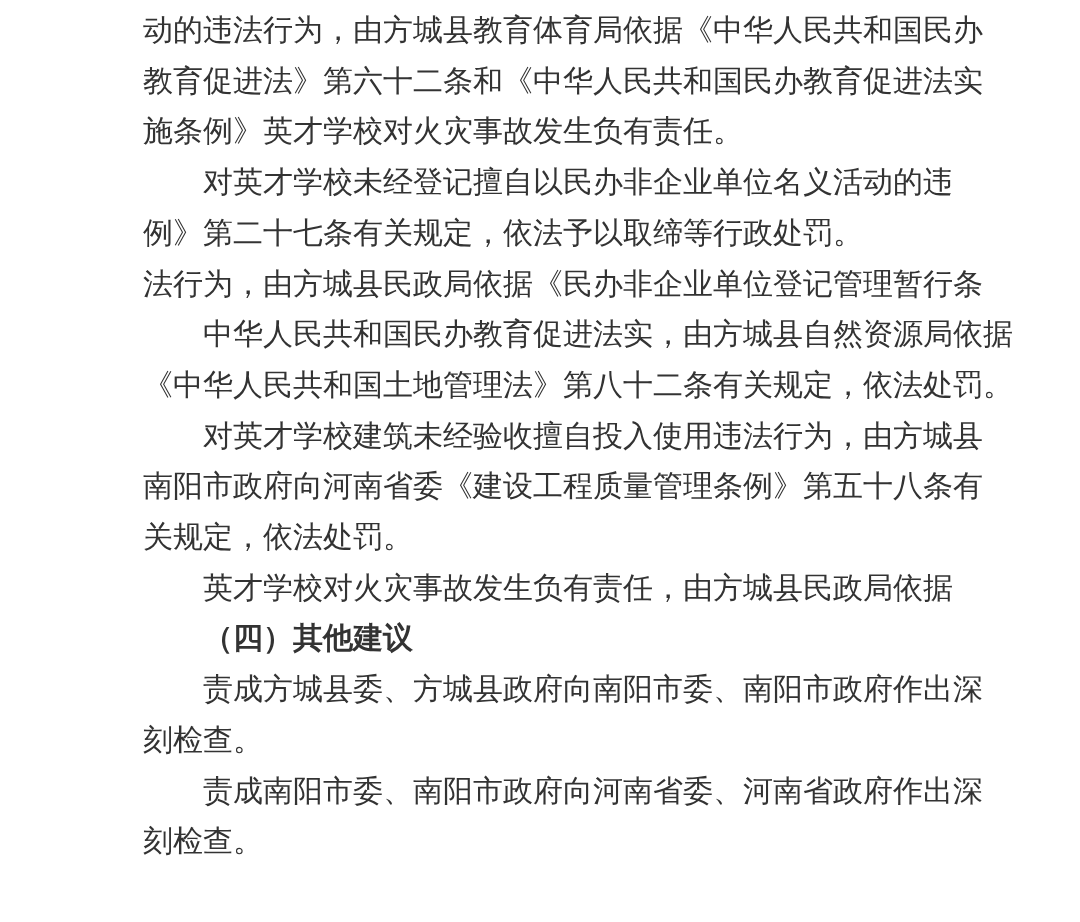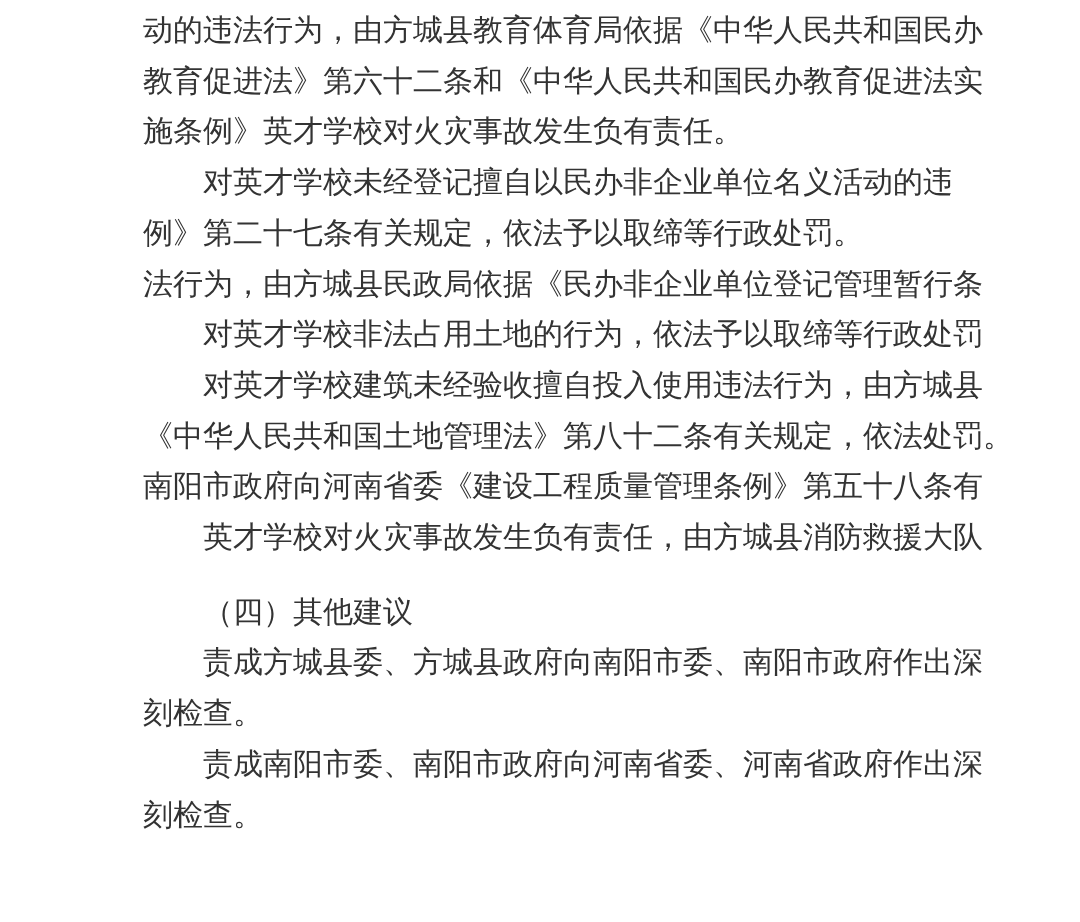--- a/index.html
+++ b/index.html
@@ -31,39 +31,39 @@
   
   .fill {
     text-align: justify;
     text-align-last: justify;
   }
   
   .indent {
     padding-left: 60px;
   }
   .heading {
-    font-weight: 400;
-    margin-top: 24px;
+    font-weight: 700;
   }
 </style>
 </head>
 <body>
 
 <div class="page">
   <div class="doc">
     <div class="line fill">动的违法行为，由方城县教育体育局依据《中华人民共和国民办</div>
     <div class="line fill">教育促进法》第六十二条和《中华人民共和国民办教育促进法实</div>
     <div class="line">施条例》英才学校对火灾事故发生负有责任。</div>
     <div class="line fill indent">对英才学校未经登记擅自以民办非企业单位名义活动的违</div>
     <div class="line">例》第二十七条有关规定，依法予以取缔等行政处罚。</div>
     <div class="line fill">法行为，由方城县民政局依据《民办非企业单位登记管理暂行条</div>
-    <div class="line fill indent">对英才学校非法占用土地的行为，依法予以取缔等行政处罚</div>
+    <div class="line fill indent">中华人民共和国民办教育促进法实，由方城县自然资源局依据</div>
+    <div class="line">《中华人民共和国土地管理法》第八十二条有关规定，依法处罚。</div>
     <div class="line fill indent">对英才学校建筑未经验收擅自投入使用违法行为，由方城县</div>
-    <div class="line">《中华人民共和国土地管理法》第八十二条有关规定，依法处罚。</div>
     <div class="line fill">南阳市政府向河南省委《建设工程质量管理条例》第五十八条有</div>
-    <div class="line fill indent">英才学校对火灾事故发生负有责任，由方城县消防救援大队</div>
+    <div class="line">关规定，依法处罚。</div>
+    <div class="line fill indent">英才学校对火灾事故发生负有责任，由方城县民政局依据</div>
     <div class="line indent heading">（四）其他建议</div>
     <div class="line fill indent">责成方城县委、方城县政府向南阳市委、南阳市政府作出深</div>
     <div class="line">刻检查。</div>
     <div class="line fill indent">责成南阳市委、南阳市政府向河南省委、河南省政府作出深</div>
     <div class="line">刻检查。</div>
   </div>
 </div>
 
 </body></html>

